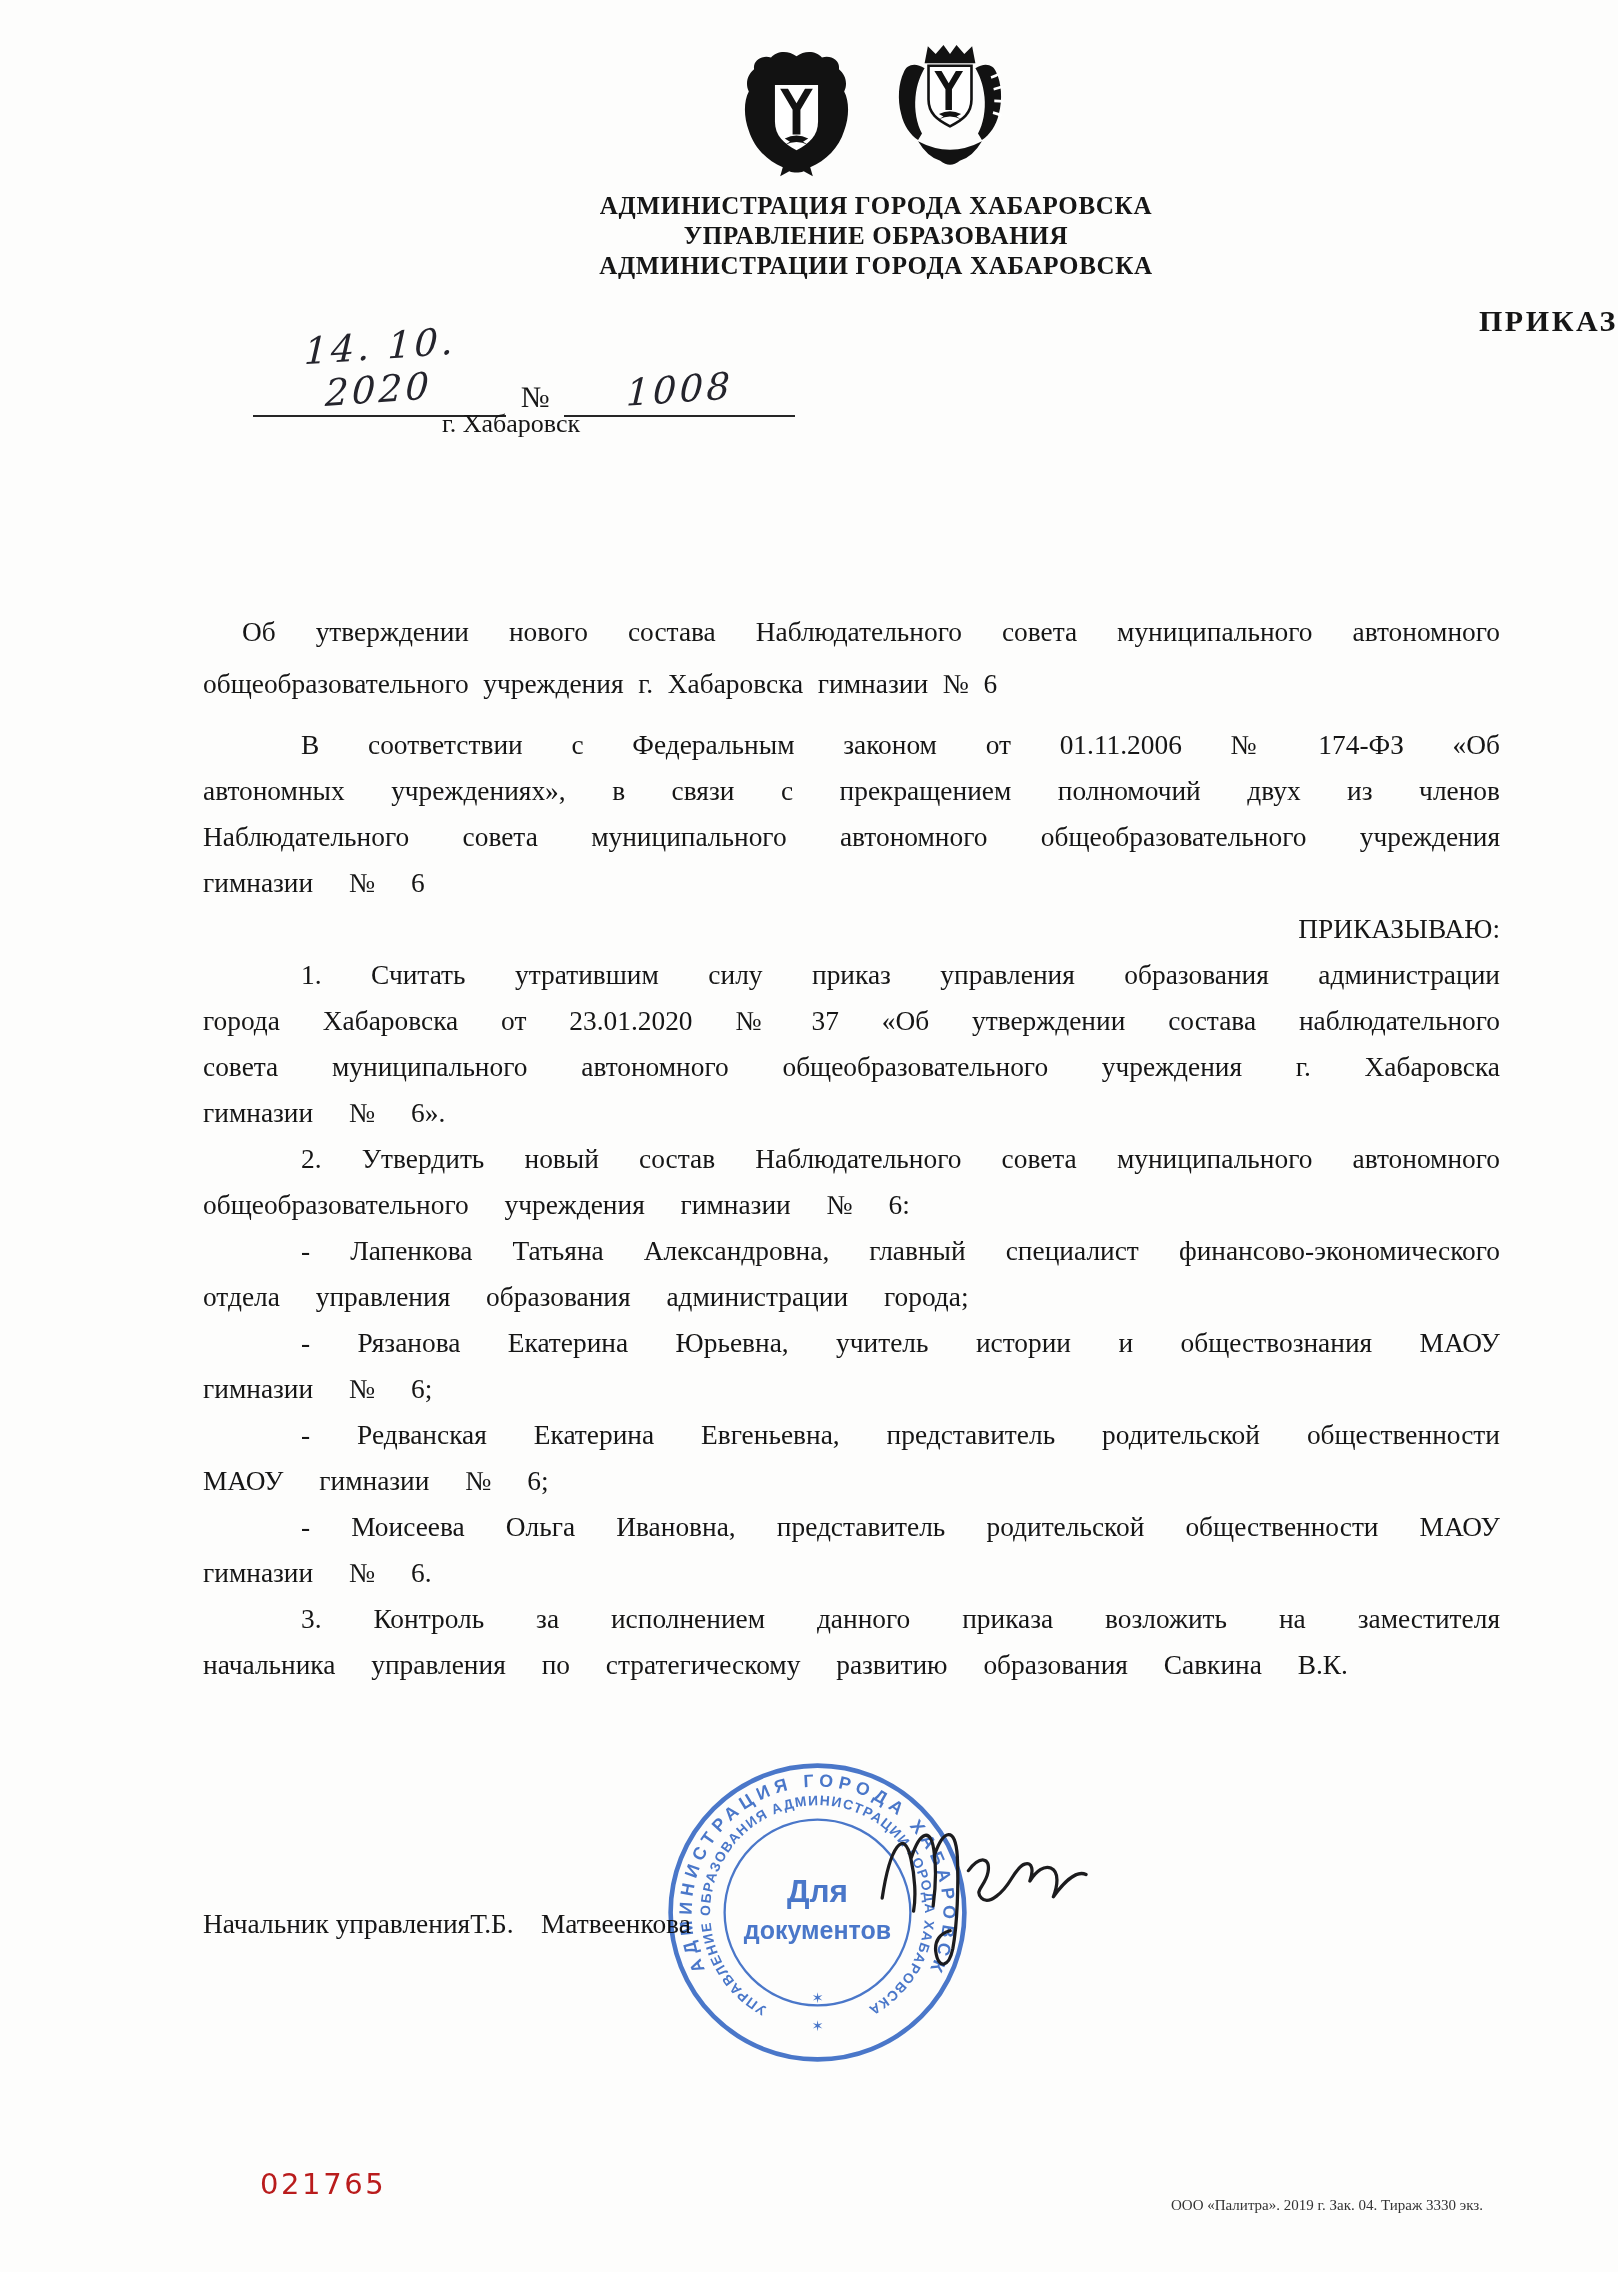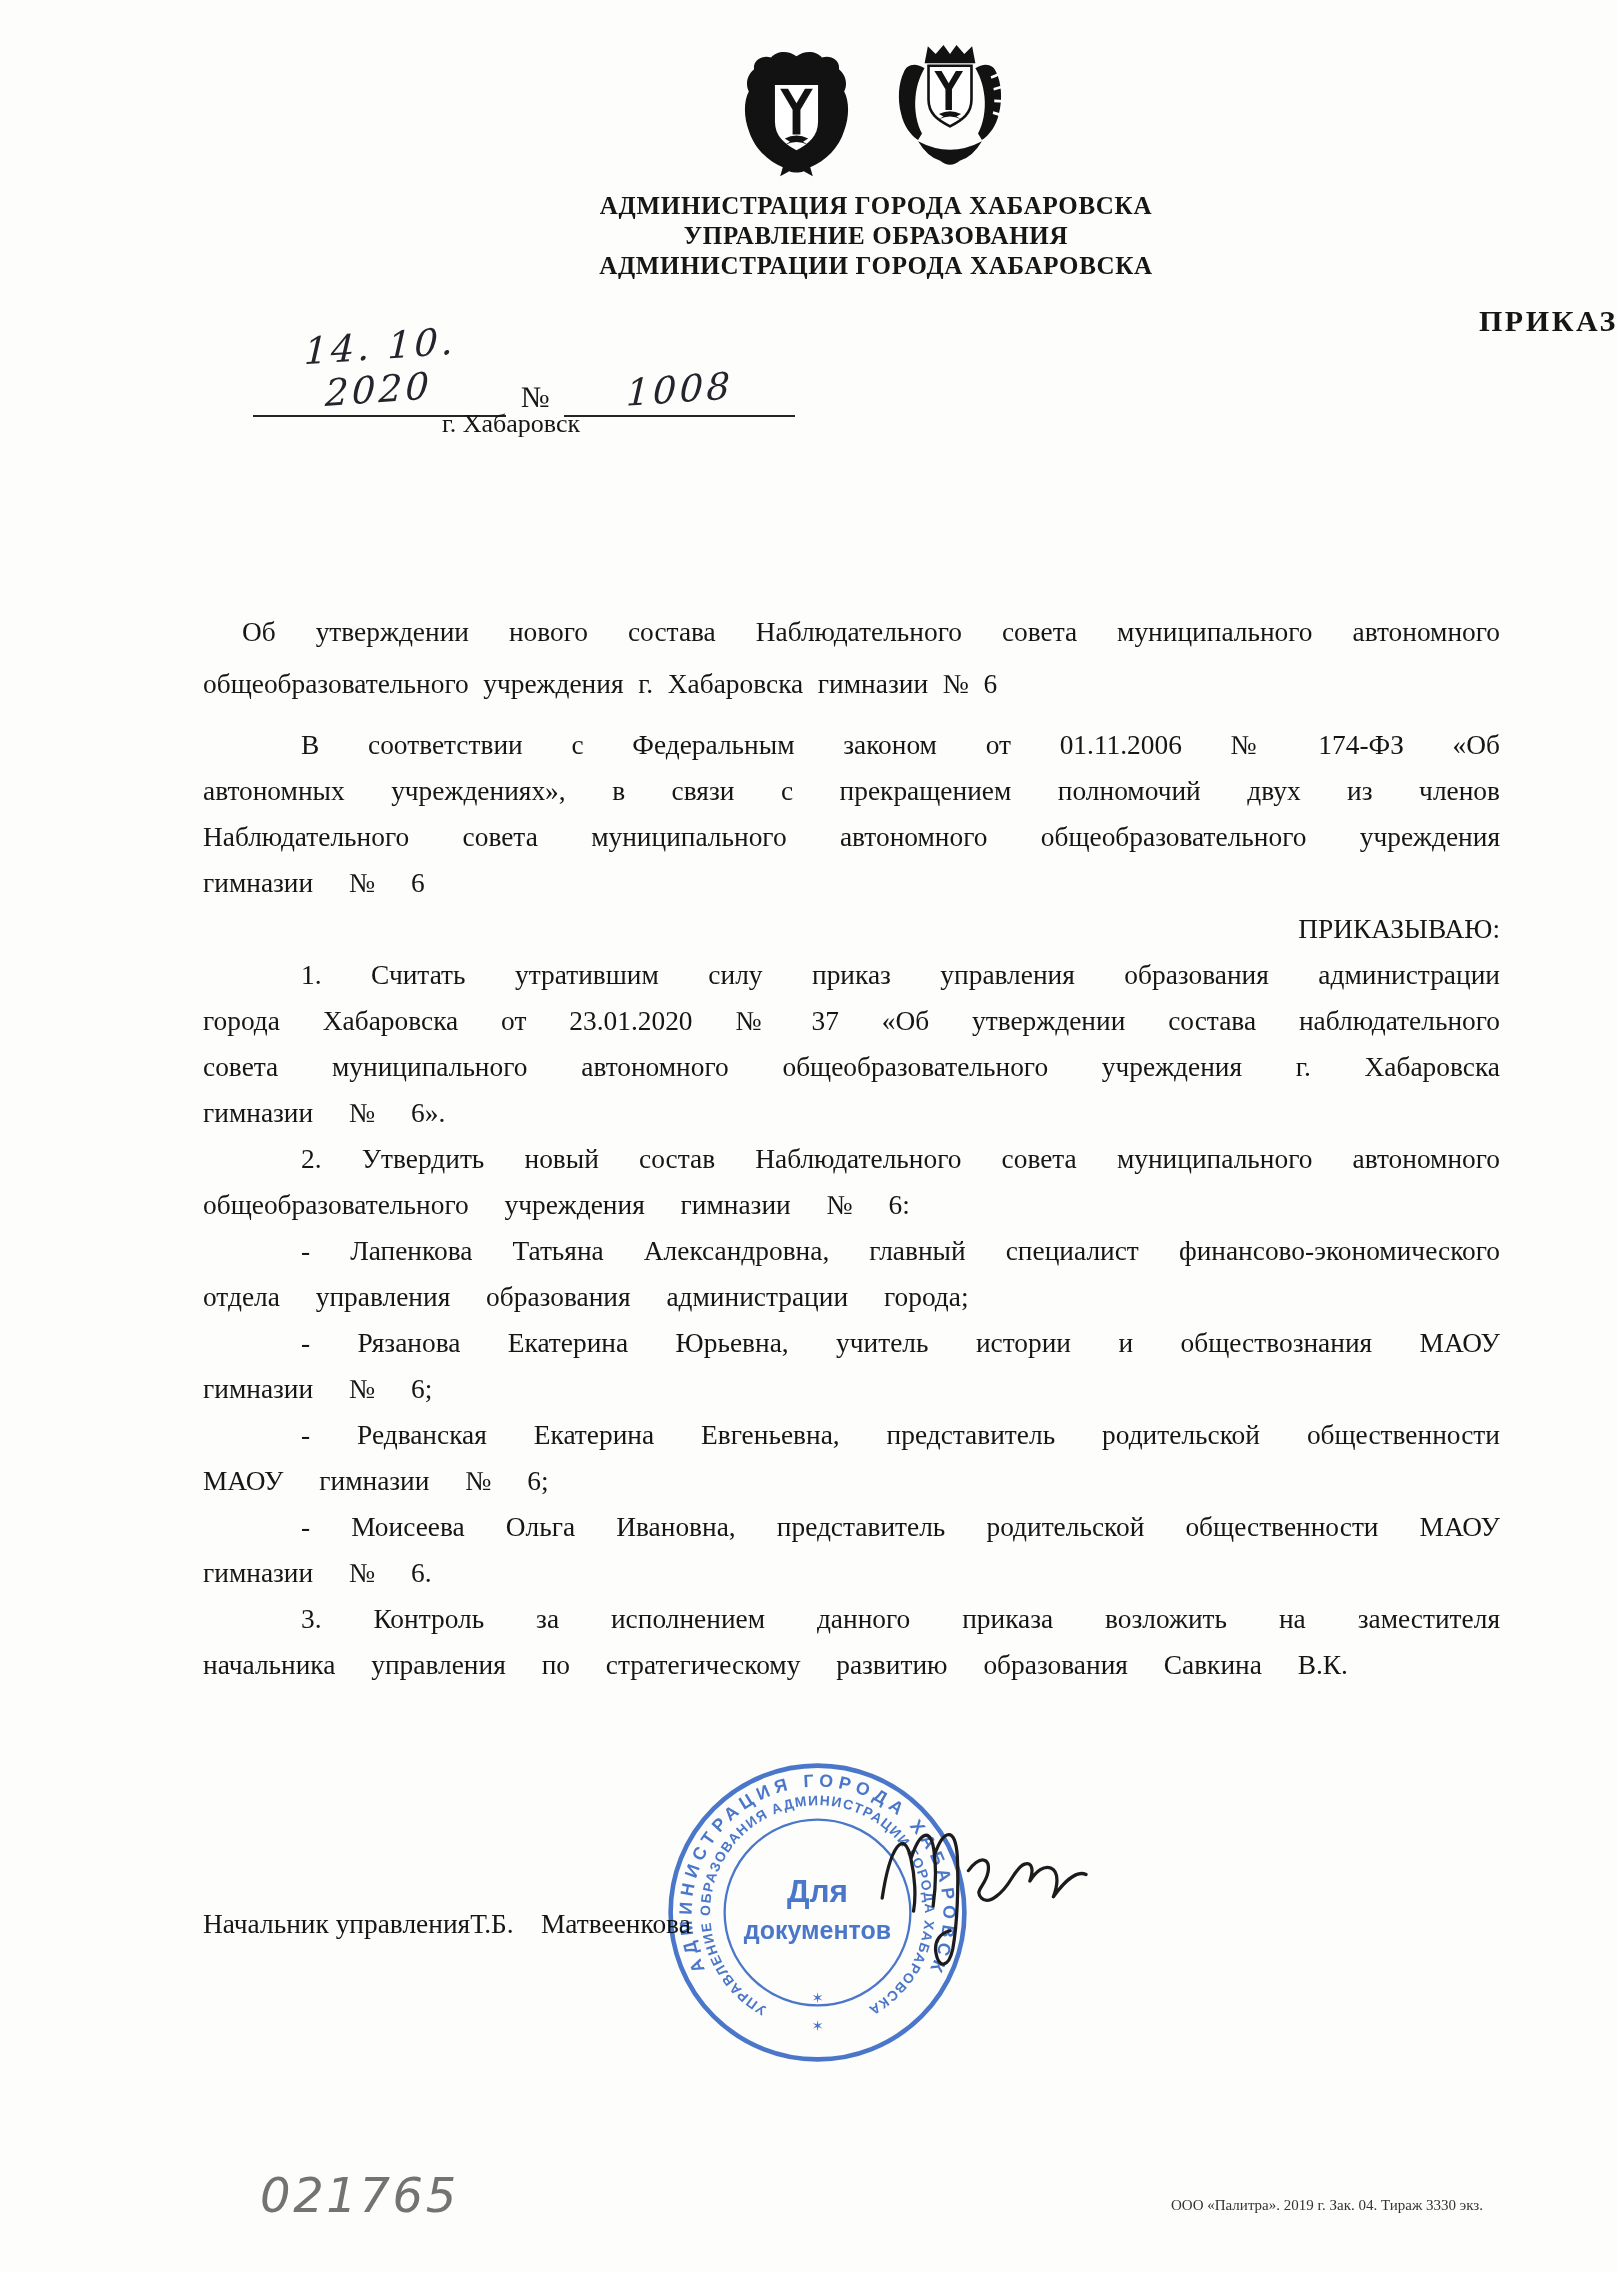--- a/index.html
+++ b/index.html
@@ -91,21 +91,21 @@
   }
   .autograph path {
     fill:none; stroke:#1c1c1e; stroke-width:5;
     stroke-linecap:round; stroke-linejoin:round;
   }
 
   
   .form-no {
     position:absolute; left:260px; top:2167px;
     font-family:"DejaVu Sans","Liberation Sans",sans-serif;
-    font-size:48px; letter-spacing:2.6px; color:#737373;font-style:italic;
+    font-size:29px; letter-spacing:2.6px; color:#b91c1c;
   }
   .imprint {
     position:absolute; right:135px; top:2197px;
     font-size:15px; color:#333333;
   }
 </style>
 </head>
 <body>
 
 <div class="page">

